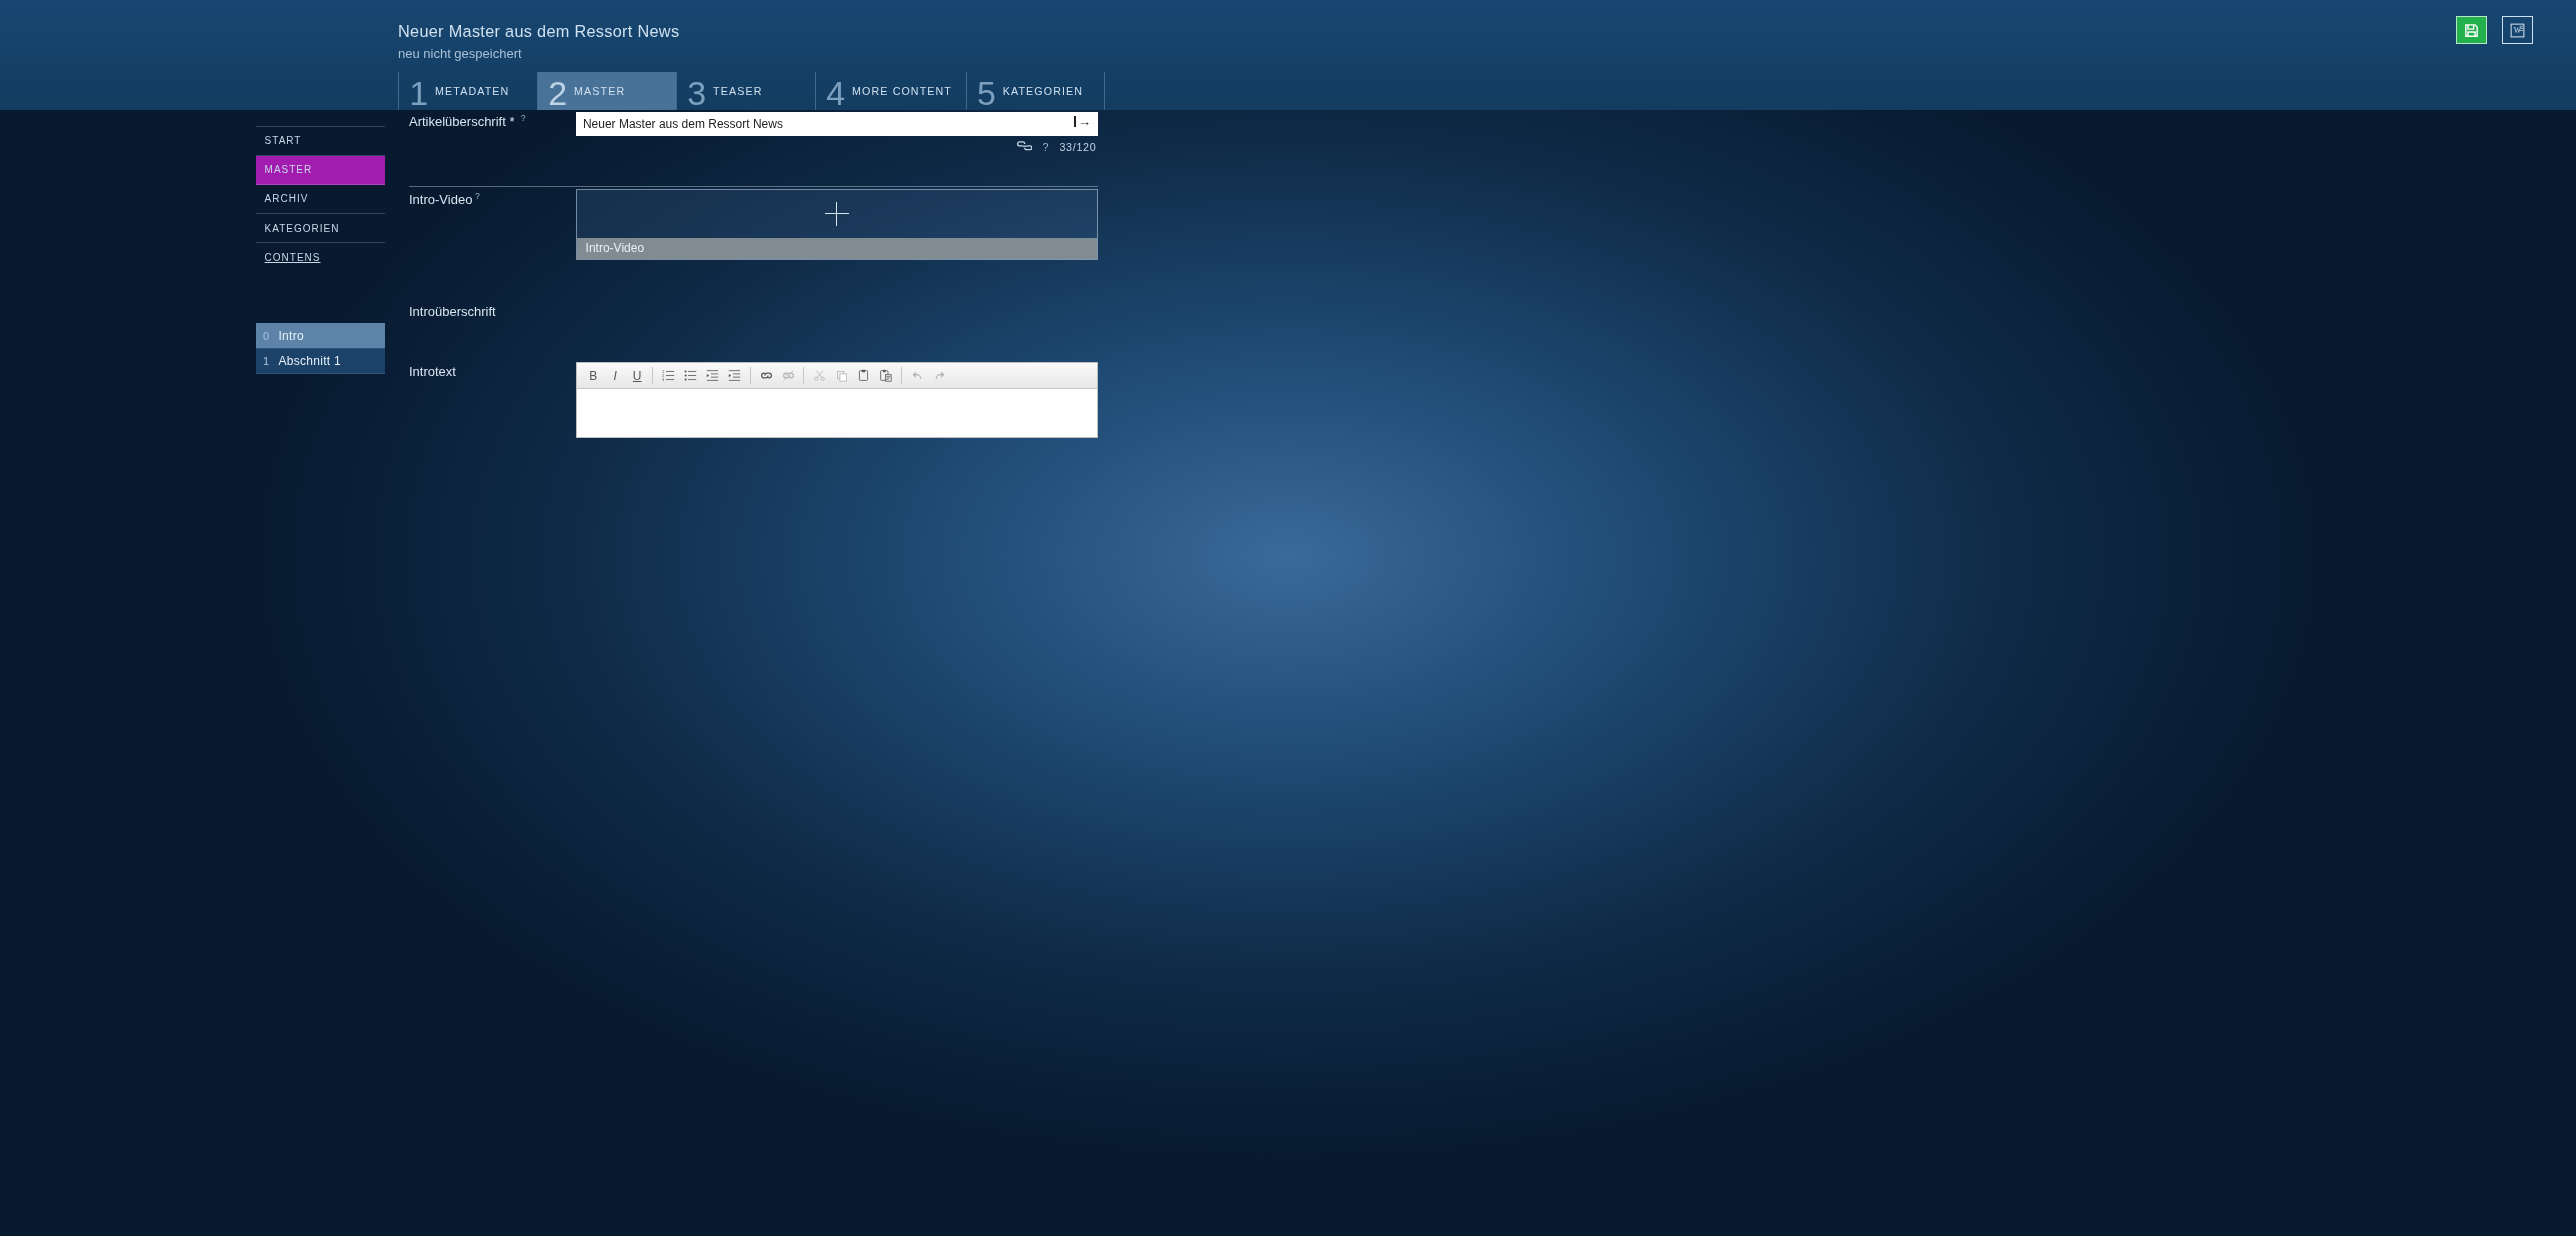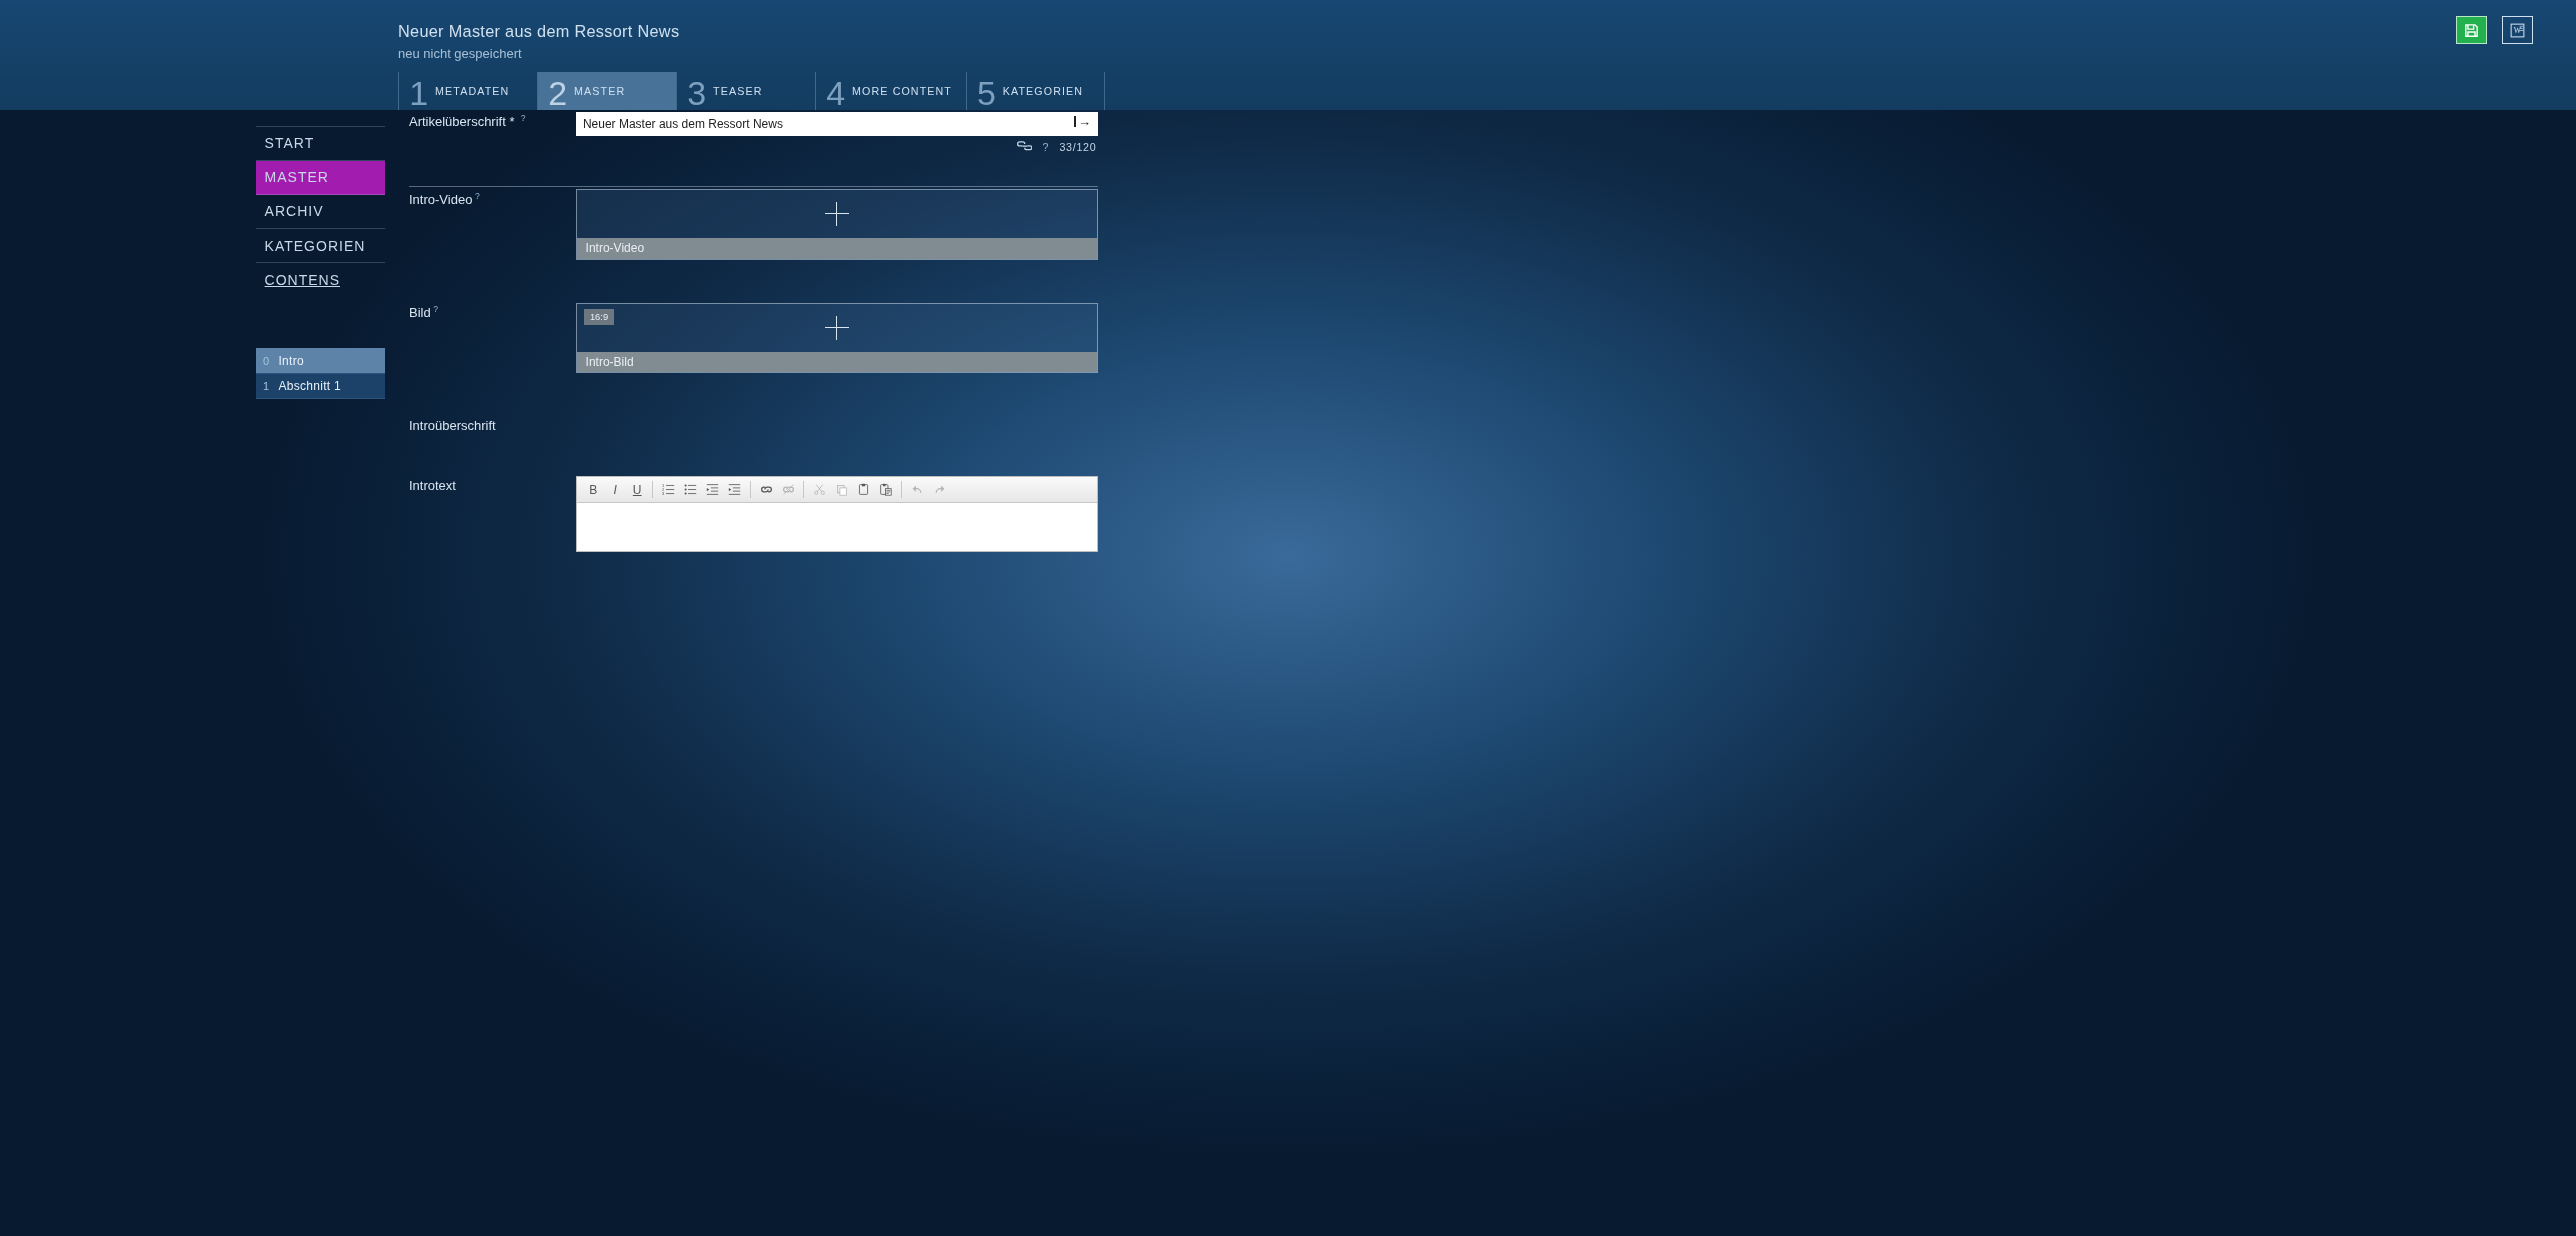--- a/index.html
+++ b/index.html
@@ -83,21 +83,21 @@
     display: flex;
     align-items: flex-start;
   }
   .leftpad { width: 256px; flex: 0 0 256px; }
   .sidebar {
     width: 129px; flex: 0 0 129px;
     padding-top: 15.5px;
   }
   .sidebar .navitem {
     padding: 8.6px 8.6px;
-    font-size: 14px;
+    font-size: 10px;
     letter-spacing: 1px;
     color: #c8dae9;
     border-bottom: 0.9px solid rgba(180,200,220,.25);
     cursor: pointer;
   }
   .sidebar .navitem.first { border-top: 0.9px solid rgba(180,200,220,.25); }
   .sidebar .navitem.last { border-bottom: none; text-decoration: underline; }
   .sidebar .navitem.active { background: #a21caf; }
   .sections {
     margin-top: 52px;
@@ -359,34 +359,20 @@
       <div class="fieldbody">
         <div class="dropzone">
           <div class="dzmain">
             <span class="plus"></span>
           </div>
           <div class="dzfooter">Intro-Video</div>
         </div>
       </div>
     </div>
 
-    <div class="fieldrow mt-lg">
-      <div class="fieldlabel">
-        <span>Bild</span><span class="help">?</span>
-      </div>
-      <div class="fieldbody">
-        <div class="dropzone">
-          <div class="dzmain">
-            <span class="ratiobox">16:9</span>
-            <span class="plus"></span>
-          </div>
-          <div class="dzfooter">Intro-Bild</div>
-        </div>
-      </div>
-    </div>
 
     <div class="fieldrow mt-lg">
       <div class="fieldlabel">Introüberschrift</div>
     </div>
 
     <div class="fieldrow mt-lg">
       <div class="fieldlabel">Introtext</div>
       <div class="fieldbody">
         <div class="rtewrap">
           <div class="rtetoolbar">

